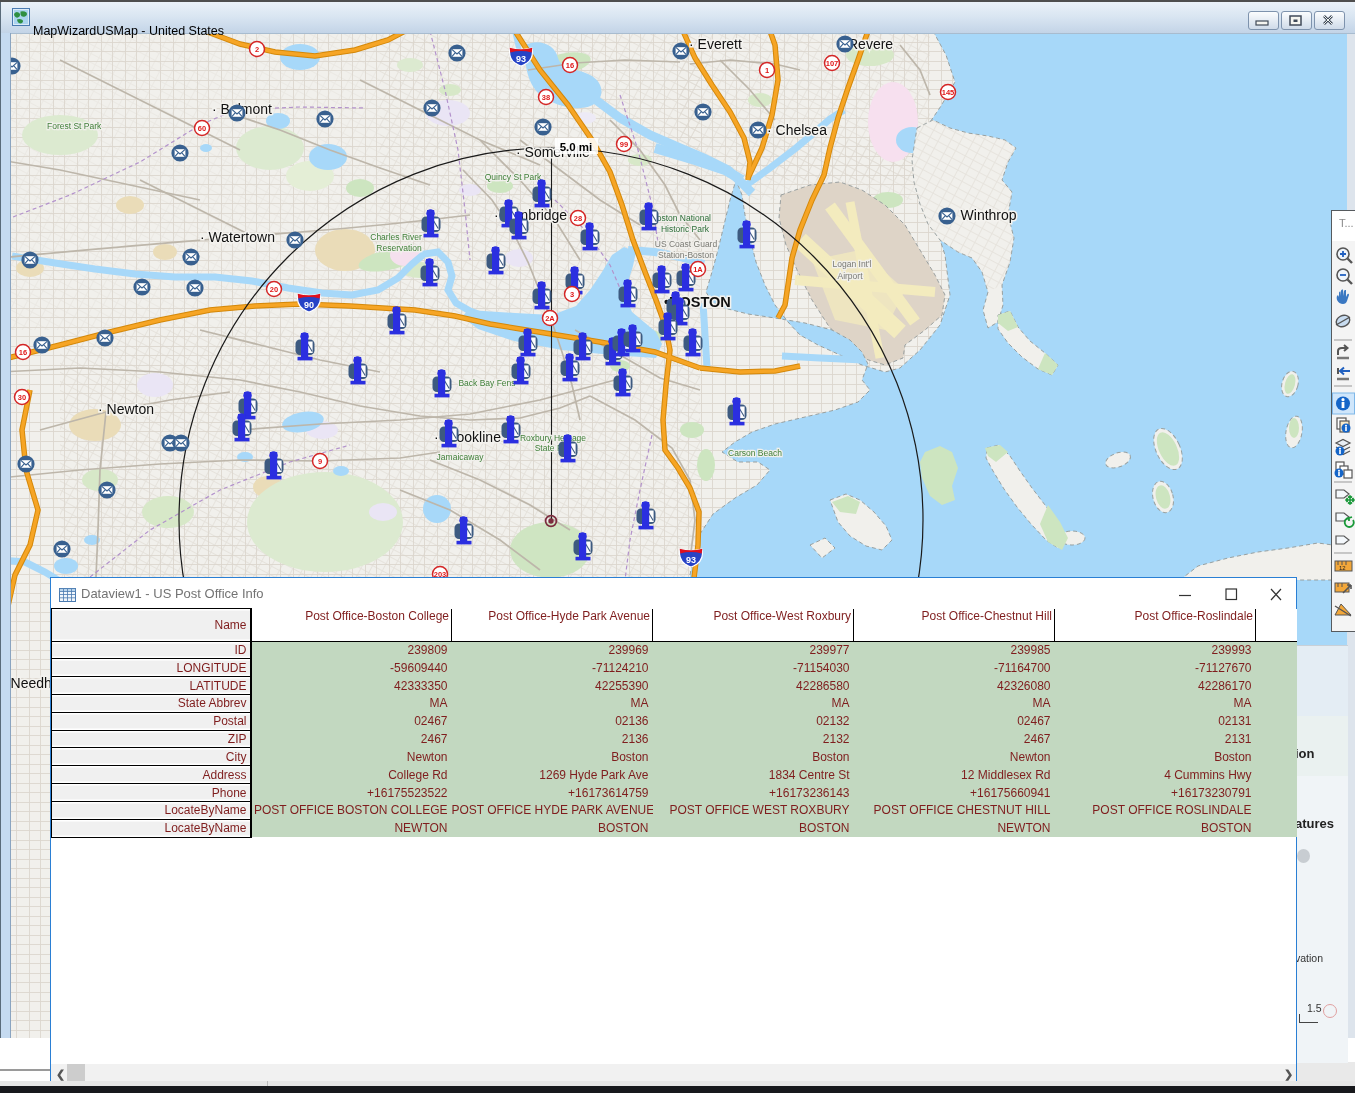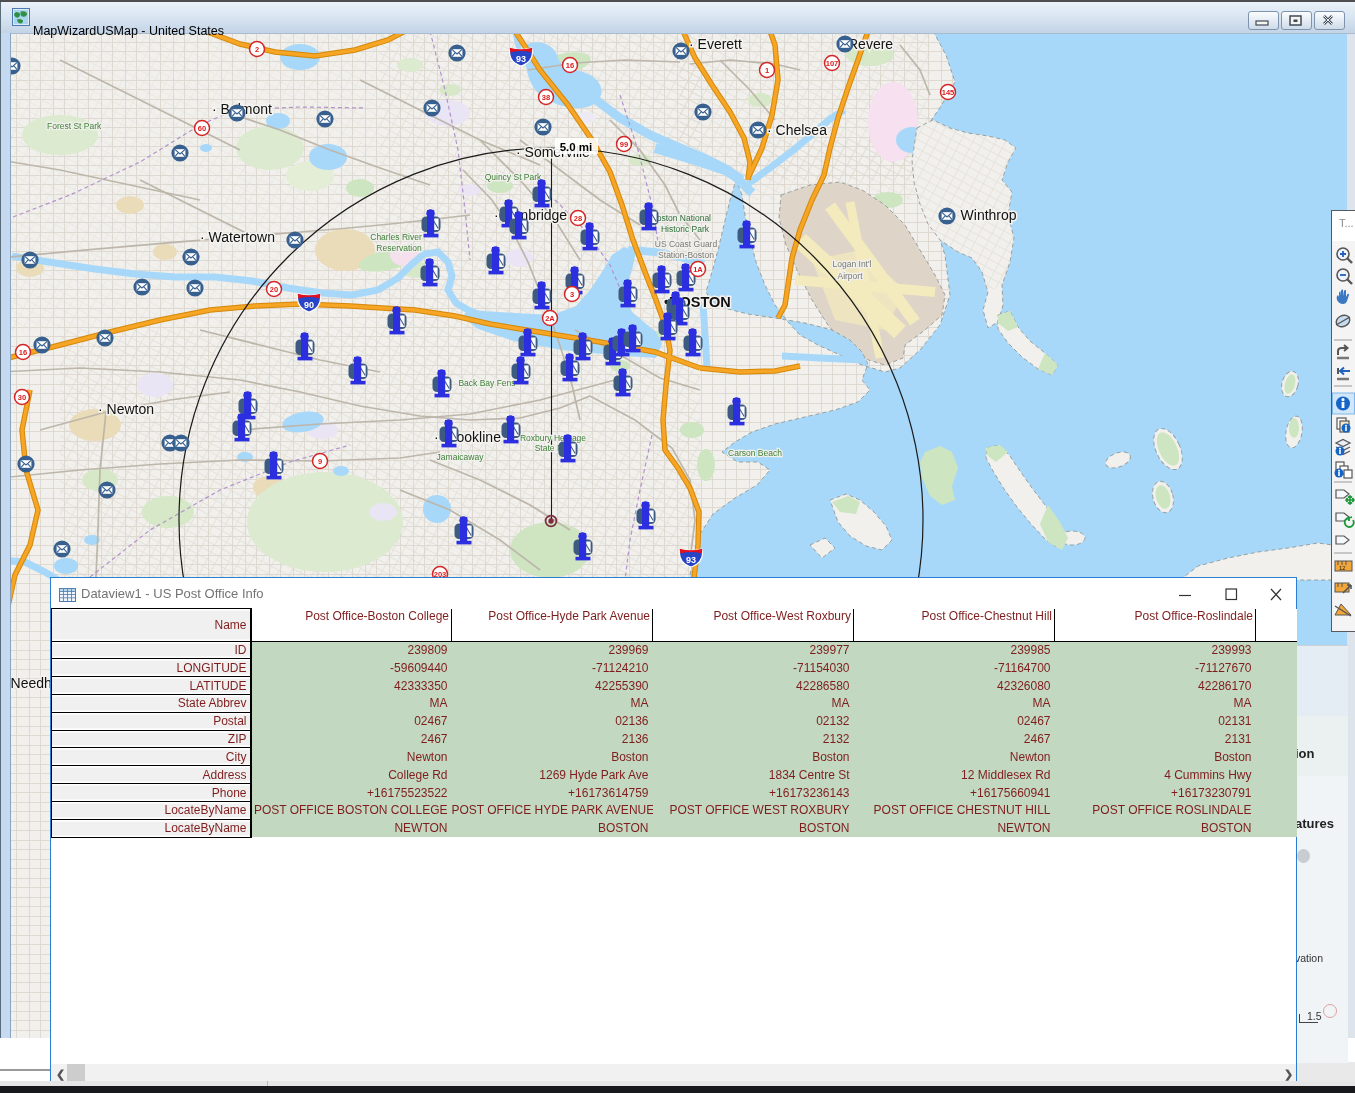--- a/index.html
+++ b/index.html
@@ -519,21 +519,21 @@
 </svg>
 
 <div class="abs" style="left:1297px;top:645px;width:51px;height:417px;background:#f0f4f7;border-top:1px solid #c8d0d8;">
   <div class="abs" style="left:0;top:0;width:51px;height:70px;background:#e4edf4;"></div>
   <div class="abs" style="left:0;top:70px;width:51px;height:60px;background:#eaf1f0;"></div>
   <div class="abs" style="left:-2px;top:100px;font-size:13px;font-weight:bold;color:#222;">ion</div>
   <div class="abs" style="left:-2px;top:170px;font-size:13px;font-weight:bold;color:#222;">atures</div>
   <div class="abs" style="left:0px;top:203px;width:13px;height:14px;border-radius:50%;background:#c8cdd2;"></div>
   <div class="abs" style="left:-2px;top:278px;font-size:11px;color:#333;">l</div>
   <div class="abs" style="left:-2px;top:306px;font-size:10.5px;color:#333;">vation</div>
-  <div class="abs" style="left:10px;top:364px;font-size:10.5px;color:#333;">1.5</div>
+  <div class="abs" style="left:10px;top:356px;font-size:10.5px;color:#333;">1.5</div>
   <div class="abs" style="left:2px;top:368px;width:18px;height:8px;border-left:1px solid #444;border-bottom:1px solid #444;"></div>
   <div class="abs" style="left:26px;top:358px;width:12px;height:12px;border-radius:50%;border:1px solid #e0a0a0;"></div>
 </div>
 
 <div class="abs" style="left:50px;top:577px;width:1247px;height:504px;background:#fff;border:1px solid #2a7fd4;box-sizing:border-box;">
 
   <svg class="abs" style="left:8px;top:10px;" width="17" height="14" viewBox="0 0 17 14">
     <rect x="0.5" y="0.5" width="16" height="13" fill="#f0f6fc" stroke="#4a7ab0"></rect>
     <rect x="0.5" y="0.5" width="16" height="3" fill="#b8d4ec" stroke="#4a7ab0" stroke-width="0.8"></rect>
     <path d="M4.5 1 V13 M8.5 1 V13 M12.5 1 V13 M1 6.5 H16 M1 9.8 H16" stroke="#4a7ab0" stroke-width="0.8"></path>

